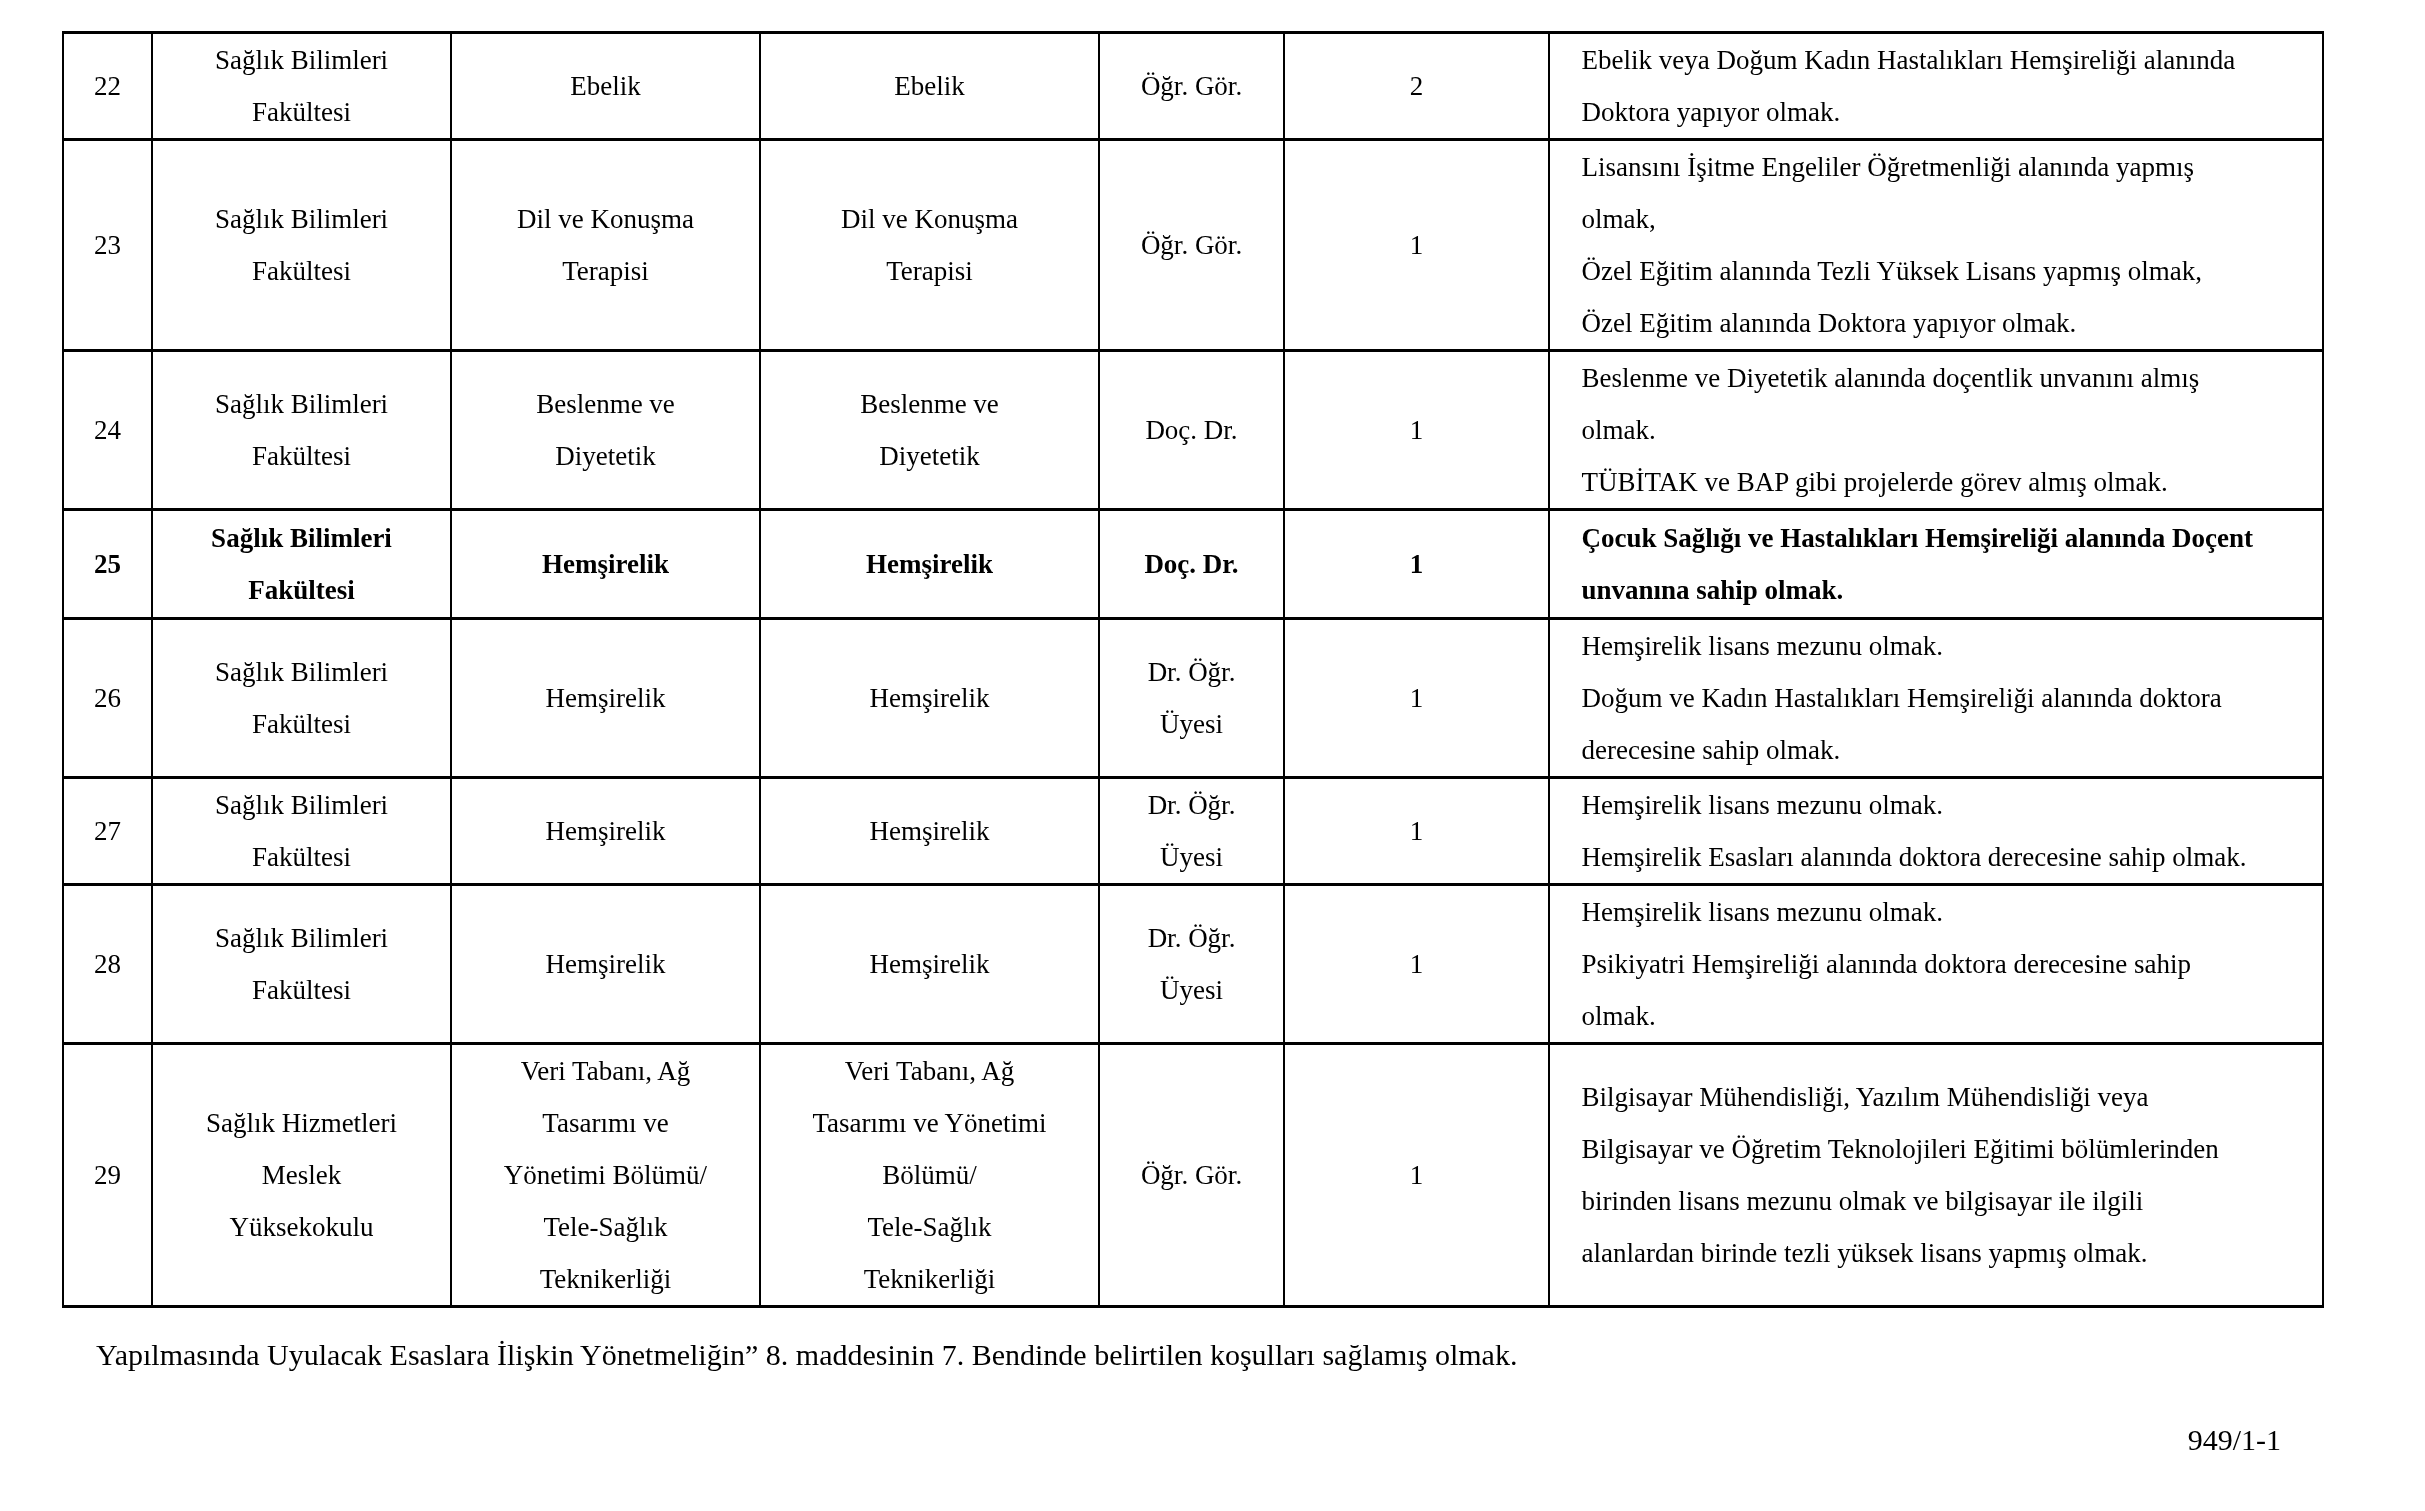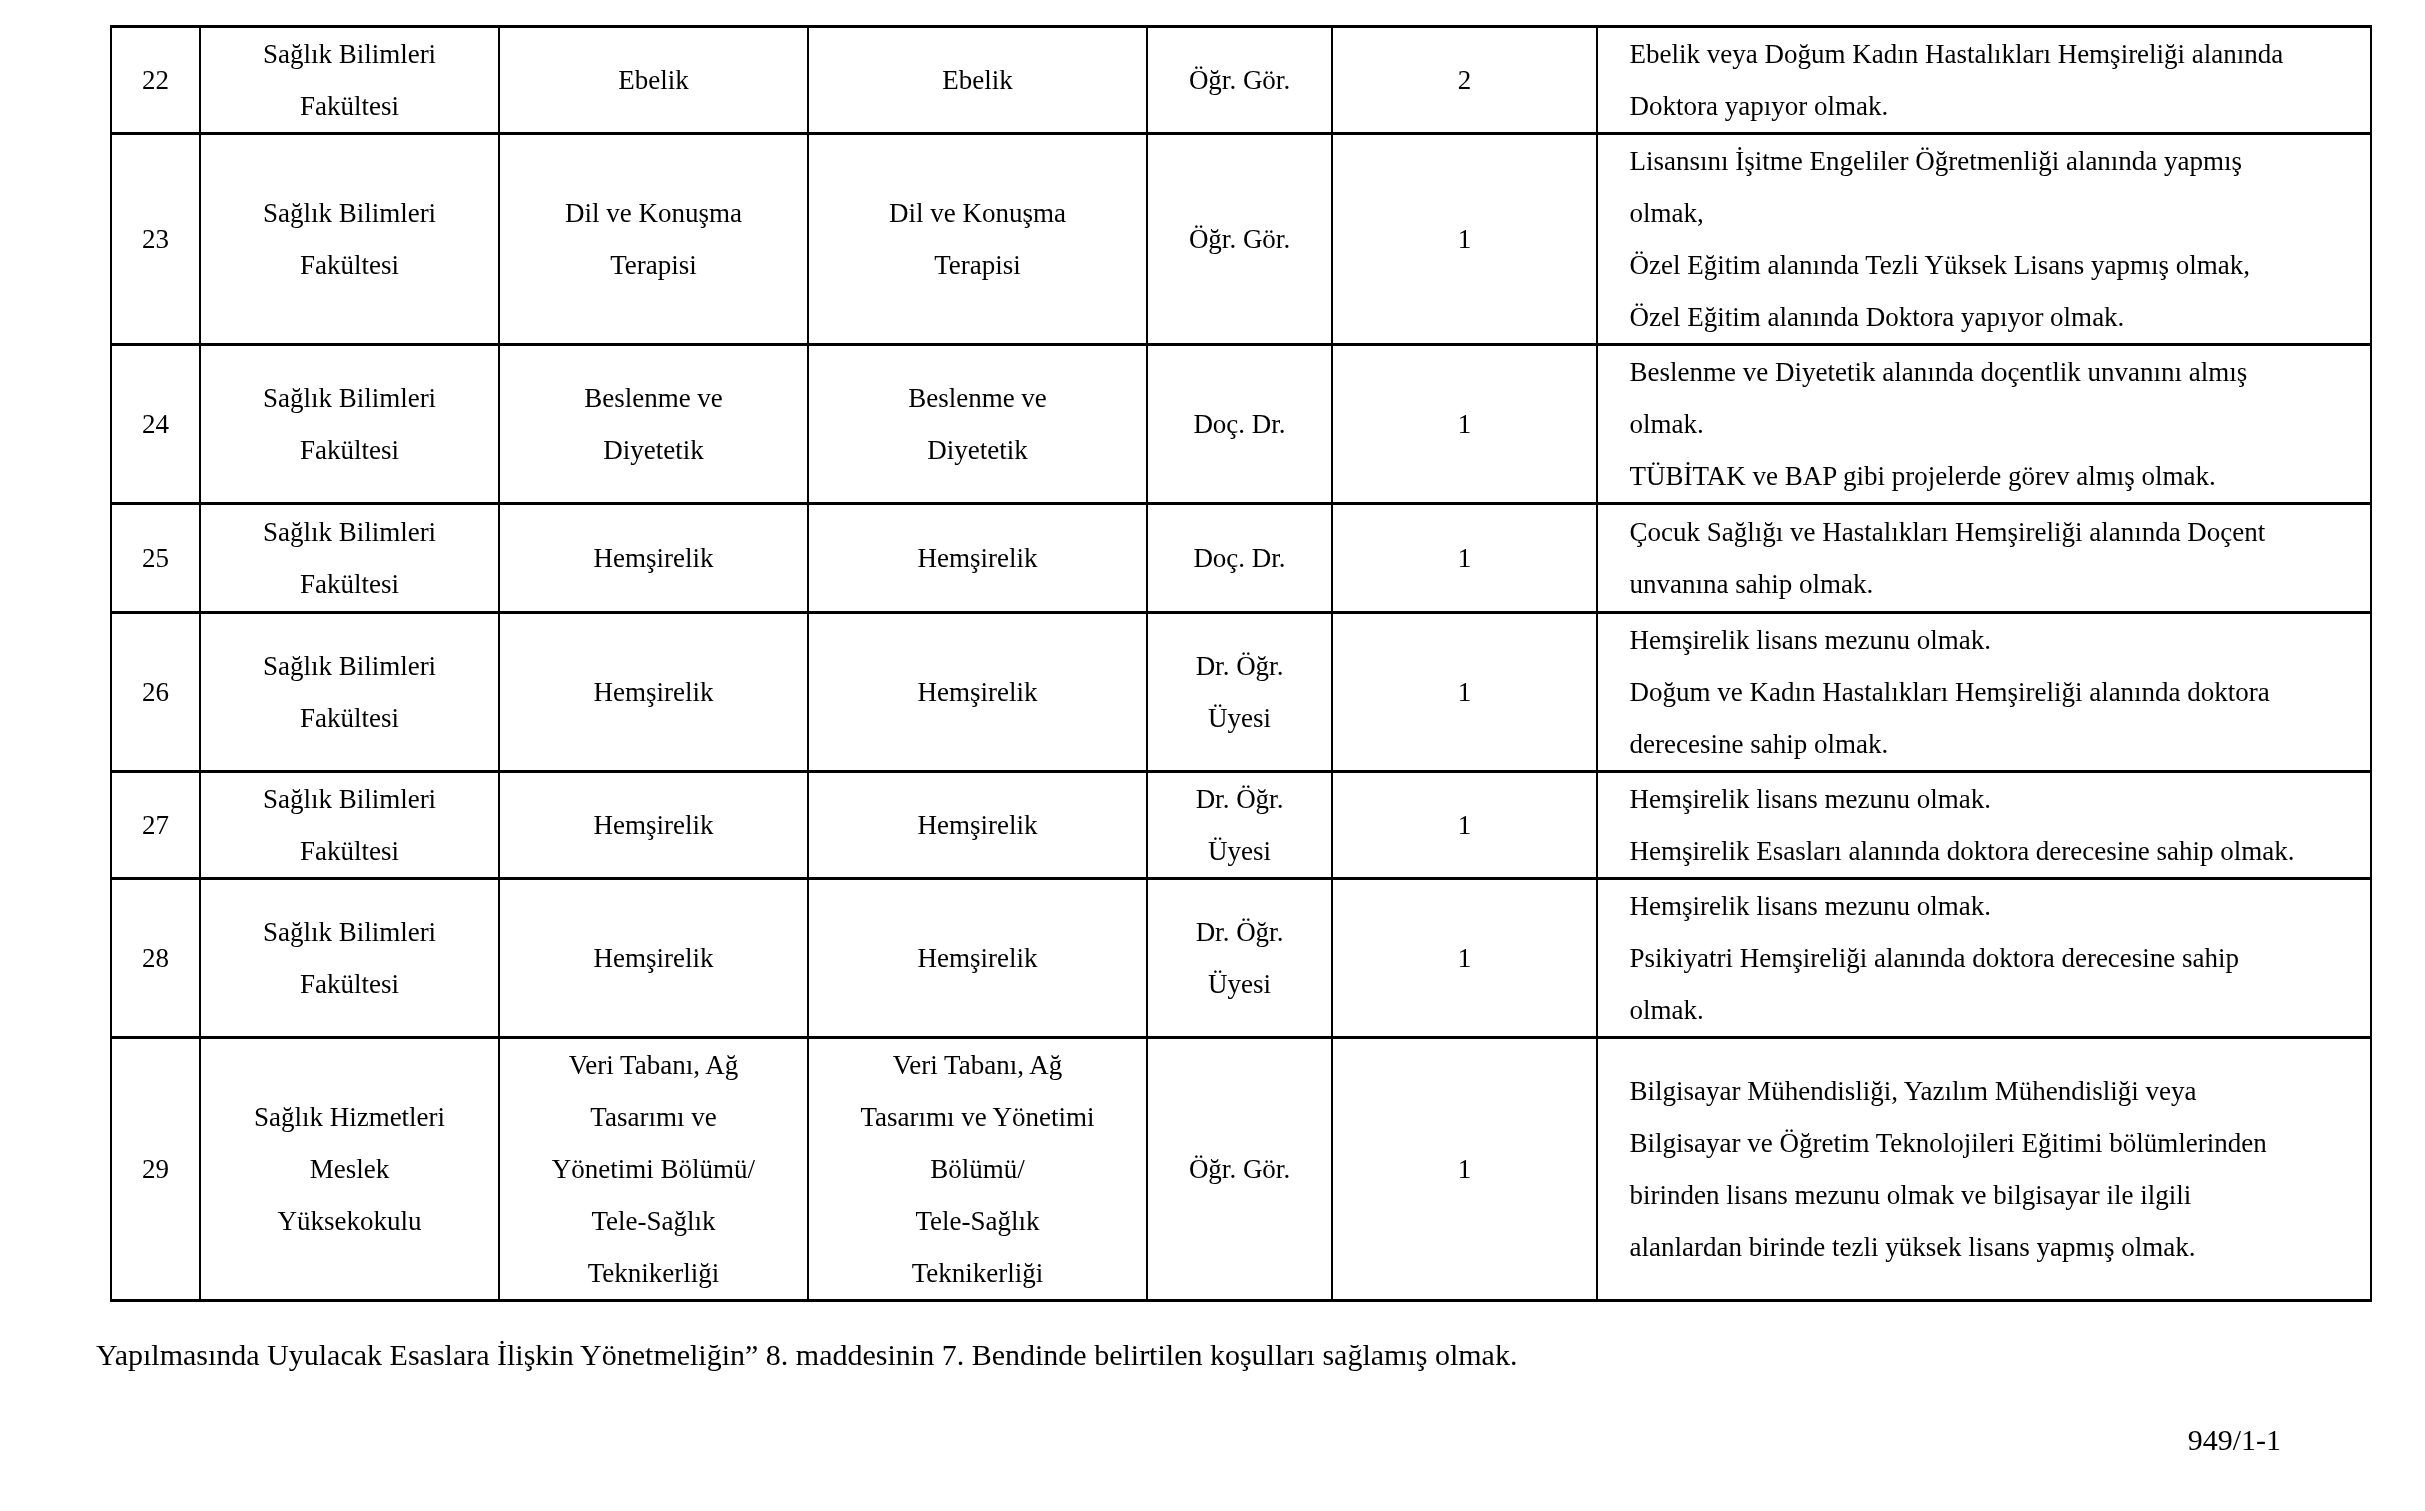--- a/index.html
+++ b/index.html
@@ -8,25 +8,24 @@
     width:2426px;
     height:1512px;
     background:#ffffff;
     font-family:"Liberation Serif", serif;
     color:#000000;
     overflow:hidden;
   }
   .vacancy-table{
     position:absolute;
     left:62px;
-    top:25px;
+    top:31px;
     width:2260px;
     border-collapse:collapse;
     table-layout:fixed;
-    margin-left:48px;
   }
   .vacancy-table td{
     border-left:2.4px solid #000;
     border-right:2.4px solid #000;
     border-top:3.9px solid #000;
     border-bottom:3.9px solid #000;
     vertical-align:middle;
     text-align:center;
     font-size:27px;
     line-height:52px;
@@ -35,21 +34,21 @@
   }
   .vacancy-table td.col-req{
     text-align:left;
     padding-left:31.5px;
   }
   .vacancy-table .line{display:block;}
   
   .vacancy-table tr:nth-child(1){height:104px;}
   .vacancy-table tr:nth-child(2){height:206px;}
   .vacancy-table tr:nth-child(3){height:159px;}
-  .vacancy-table tr:nth-child(4){height:109px;}
+  .vacancy-table tr:nth-child(4){height:109px;font-weight:bold;}
   .vacancy-table tr:nth-child(5){height:151px;}
   .vacancy-table tr:nth-child(6){height:107px;}
   .vacancy-table tr:nth-child(7){height:156px;}
   .vacancy-table tr:nth-child(8){height:260px;}
 
   .footnote{
     position:absolute;
     left:59px;
     top:1327px;
     width:2334px;

